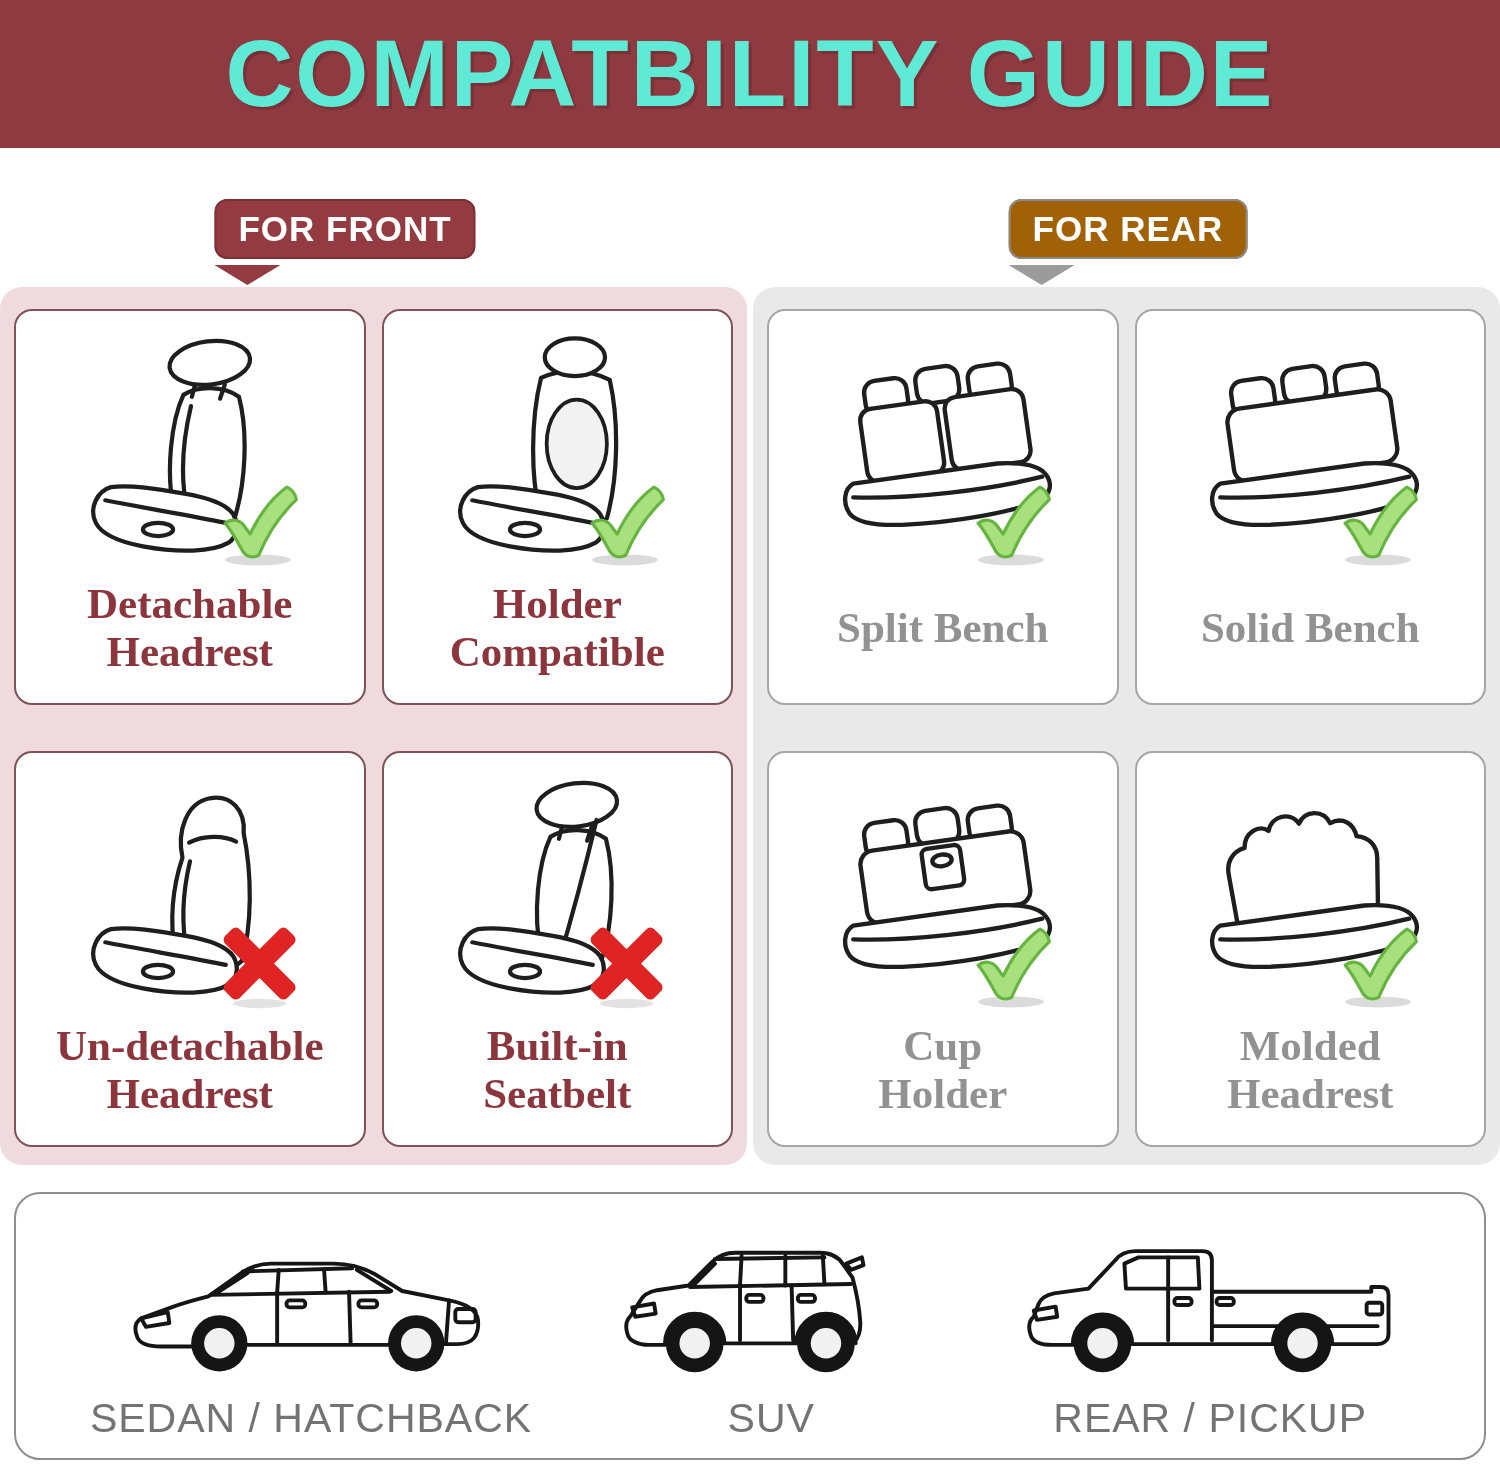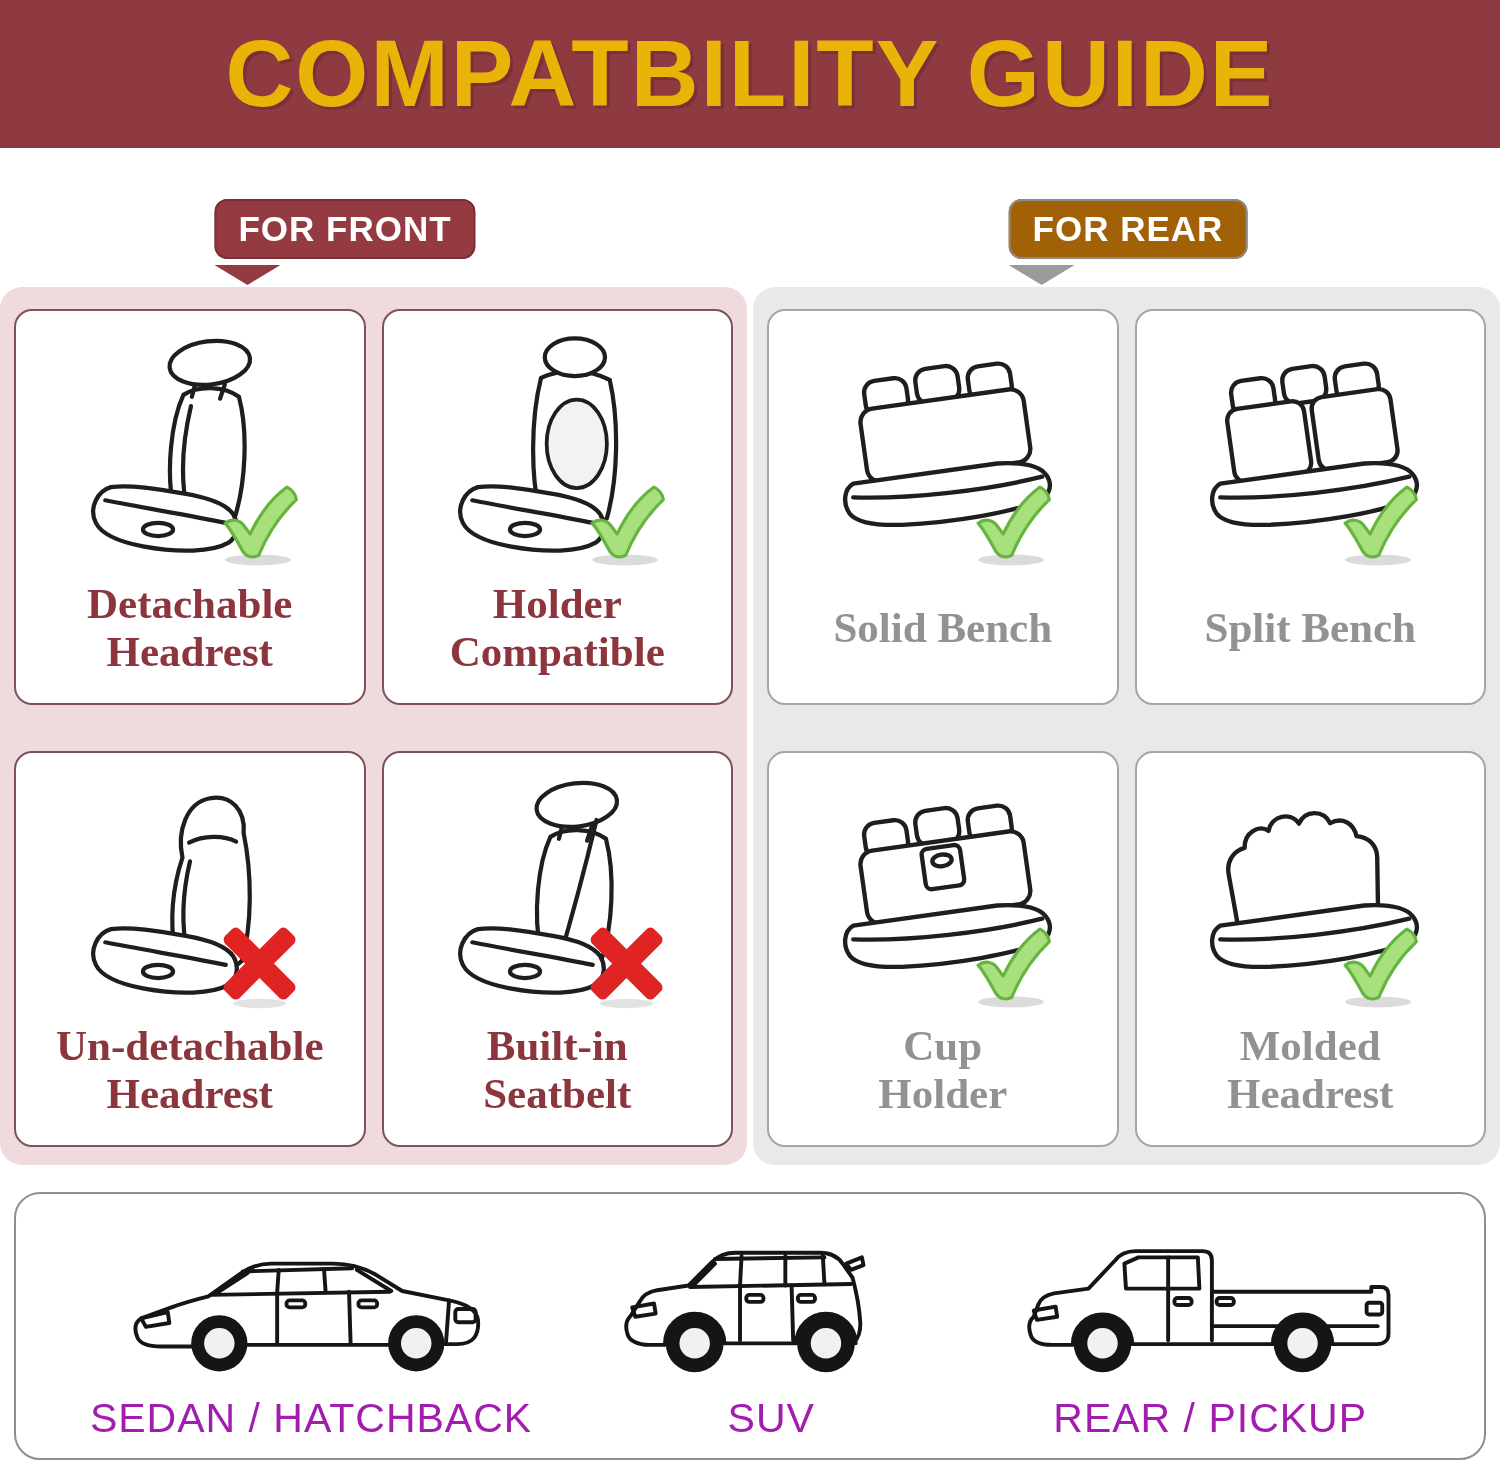--- a/index.html
+++ b/index.html
@@ -9,21 +9,21 @@
     font-family:"Liberation Sans","DejaVu Sans",sans-serif;
     overflow:hidden;
     position:relative;
   }
   
   .header{
     height:148px;background:#8E3A40;
     display:flex;align-items:center;justify-content:center;
   }
   .header h1{
-    margin:0;color:#eab308;font-size:94px;font-weight:bold;
+    margin:0;color:#5eead4;font-size:94px;font-weight:bold;
     letter-spacing:2px;
     text-shadow:3px 3px 0 rgba(60,20,22,.25);
     white-space:nowrap;
   }
   
   .badge-row{position:relative;height:139px;}
   .badge-group{
     position:absolute;bottom:2px;
     display:flex;flex-direction:column;
   }
@@ -79,21 +79,21 @@
     border:2px solid #8F8F8F;border-radius:26px;background:#fff;
     display:flex;align-items:flex-end;
     padding:12px 26px 16px;
   }
   .vcell{display:flex;flex-direction:column;align-items:center;justify-content:flex-end;}
   .vcell.sedan{width:38%;}
   .vcell.suv{width:27%;}
   .vcell.truck{width:35%;}
   .vcell svg{height:168px;}
   .vk{stroke:#151515;stroke-width:5;fill:none;stroke-linecap:round;stroke-linejoin:round;}
-  .vlabel{font-size:41px;color:#a21caf;letter-spacing:1px;margin-top:4px;white-space:nowrap;}
+  .vlabel{font-size:41px;color:#737373;letter-spacing:1px;margin-top:4px;white-space:nowrap;}
 </style>
 </head>
 <body>
 
 <svg width="0" height="0" style="position:absolute">
   <defs>
 
     <g id="def-check">
       <ellipse cx="60" cy="111" rx="42" ry="7" fill="#BDBDBD" opacity="0.55"></ellipse>
       <path d="M18 64 C26 58 36 59 42 67 L50 78 C62 52 78 32 97 18 C103 21 108 27 109 34 C90 52 72 78 61 105 C53 109 45 107 40 99 C33 86 26 73 18 64 Z" fill="#A8E07E" stroke="#64B43F" stroke-width="4" stroke-linejoin="round"></path>
@@ -317,39 +317,39 @@
 Seatbelt</div>
     </div>
 
   </div>
 
   <div class="panel rear">
 
     <div class="card">
       <div class="fig">
         <svg class="drawing bench" viewBox="0 0 260 235">
+            <use href="#def-bench-split"></use>
+          </svg>
+        <svg class="mark" viewBox="0 0 120 120">
+            <use href="#def-check"></use>
+          </svg>
+      </div>
+      <div class="label">Split Bench</div>
+    </div>
+
+    <div class="card">
+      <div class="fig">
+        <svg class="drawing bench" viewBox="0 0 260 235">
             <use href="#def-bench-solid"></use>
           </svg>
         <svg class="mark" viewBox="0 0 120 120">
             <use href="#def-check"></use>
           </svg>
       </div>
       <div class="label">Solid Bench</div>
-    </div>
-
-    <div class="card">
-      <div class="fig">
-        <svg class="drawing bench" viewBox="0 0 260 235">
-            <use href="#def-bench-split"></use>
-          </svg>
-        <svg class="mark" viewBox="0 0 120 120">
-            <use href="#def-check"></use>
-          </svg>
-      </div>
-      <div class="label">Split Bench</div>
     </div>
 
     <div class="card">
       <div class="fig">
         <svg class="drawing bench" viewBox="0 0 260 235">
             <use href="#def-bench-cup"></use>
           </svg>
         <svg class="mark" viewBox="0 0 120 120">
             <use href="#def-check"></use>
           </svg>

